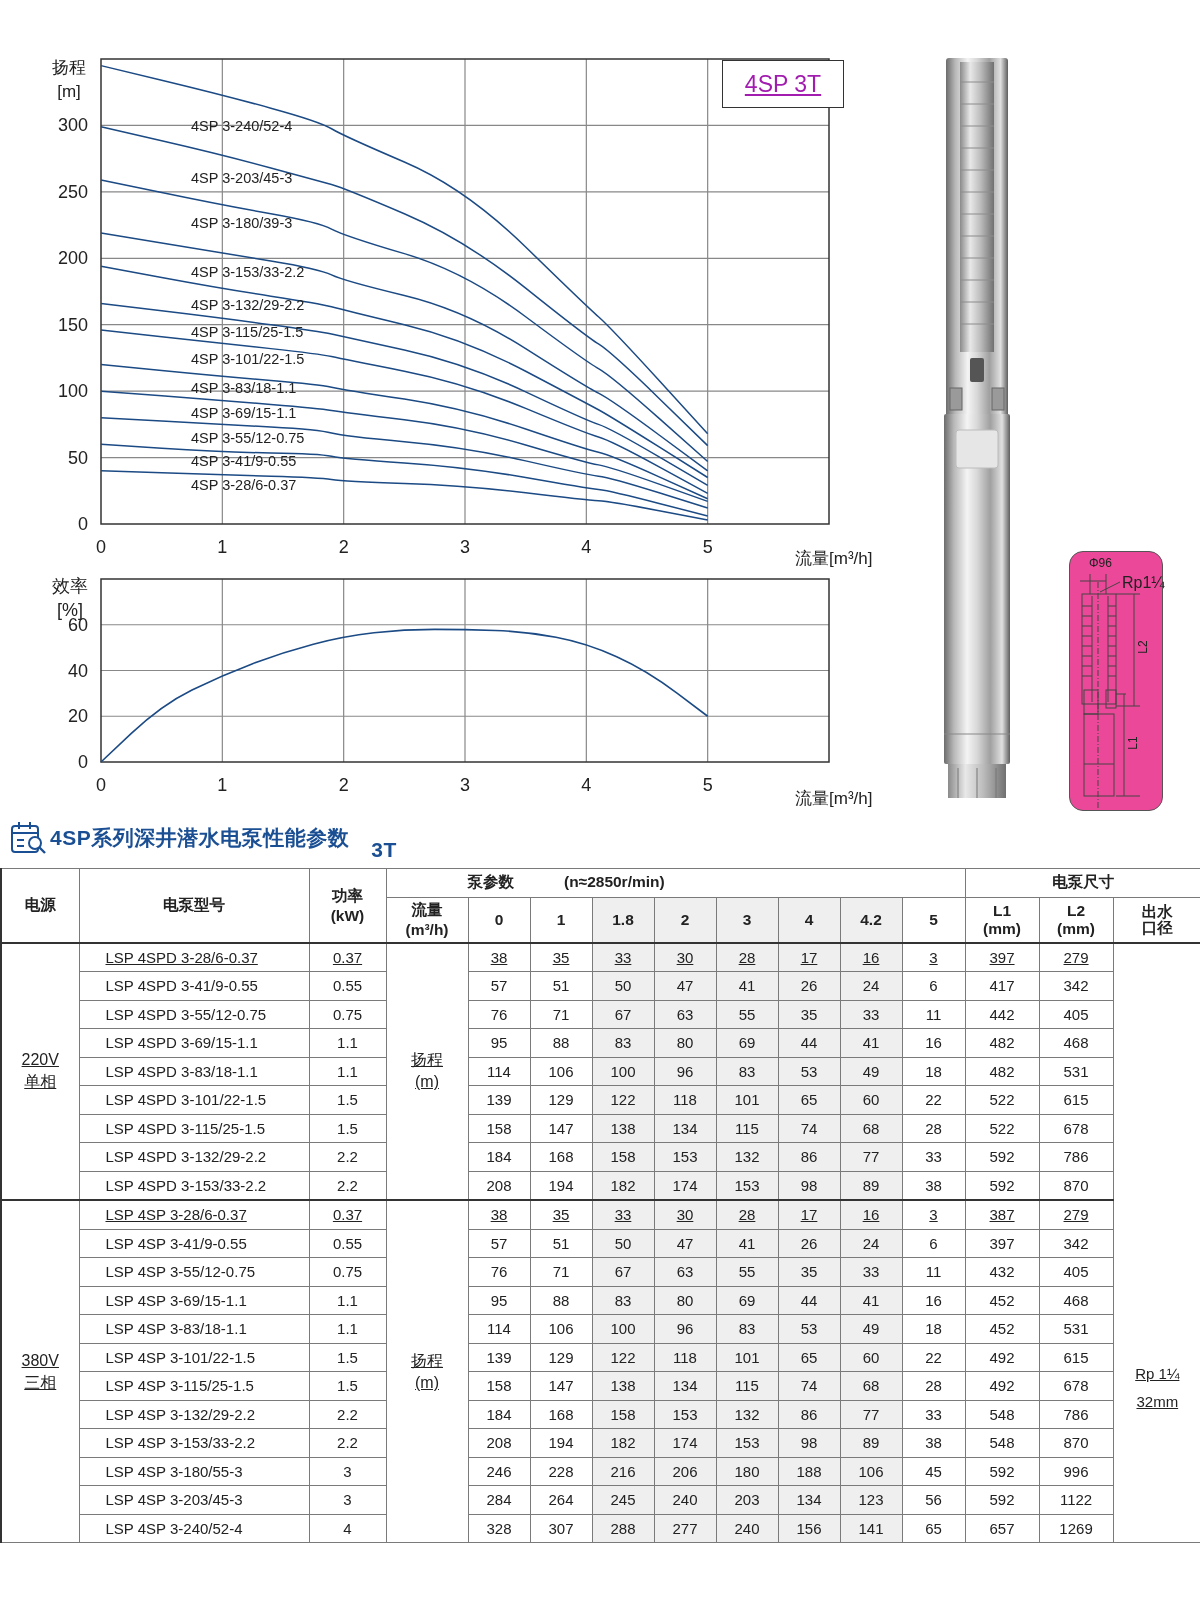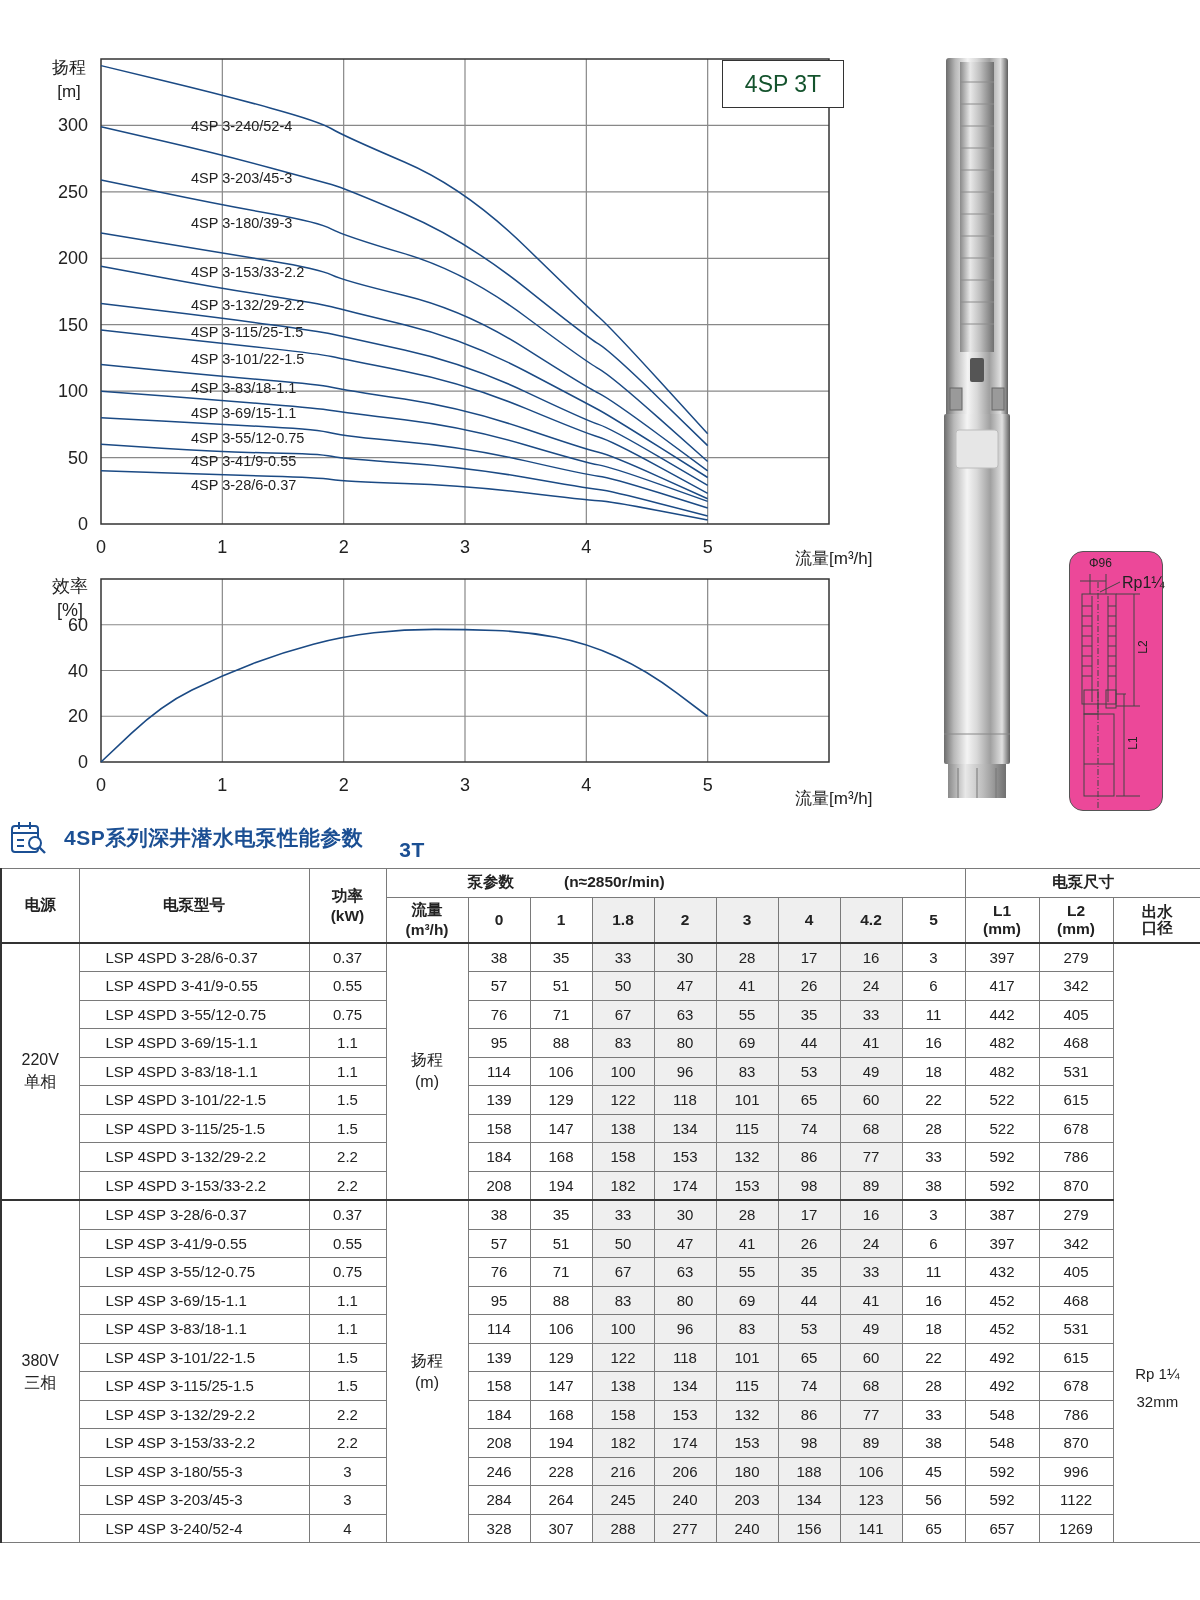--- a/index.html
+++ b/index.html
@@ -3,30 +3,30 @@
 <meta charset="utf-8">
 <style>
   html, body { margin:0; padding:0; background:#fff; }
   body { width:1200px; height:1600px; position:relative; overflow:hidden;
          font-family:"Liberation Sans","DejaVu Sans",sans-serif; color:#222; }
   .abs { position:absolute; }
   svg text { font-family:"Liberation Sans","DejaVu Sans",sans-serif; }
   .pump-photo { position:absolute; left:944px; top:54px; width:66px; height:756px; }
   .dim-box { position:absolute; left:1069px; top:551px; width:92px; height:258px;
              border:1.5px solid #555; border-radius:14px; background:#ec4899; }
-  .section-title { position:absolute; left:10px; top:820px; height:36px; display:flex; align-items:center; gap:14px; }
+  .section-title { position:absolute; left:10px; top:820px; height:36px; display:flex; align-items:center; }
   .section-title .txt { font-size:21px; font-weight:bold; color:#1b4f93; letter-spacing:0.5px; }
   .section-title .suffix { margin-left:22px;margin-top:24px; }
   table.spec { position:absolute; left:0; top:868px; width:1200px; border-collapse:collapse;
                table-layout:fixed; font-size:15px; }
   table.spec td, table.spec th { border:1px solid #7a7a7a; text-align:center; padding:0; height:27.5px; color:#222; font-weight:normal; }
   table.spec th { font-weight:bold; font-size:15.5px; }
   table.spec .shade { background:#efefef; }
   table.spec td.model { text-align:left; padding-left:26px; }
-  table.spec tr.grp-start td { border-top:2px solid #333; }
+  table.spec tr.grp-start td { border-top:2px solid #333;text-decoration:underline; }
   table.spec .outer-l { border-left:2px solid #333; }
   table.spec .outer-r { border-right:0; }
 </style>
 </head>
 <body>
 
 <svg class="abs" style="left:0;top:0" width="910" height="570">
   <g id="head-grid">
       <line x1="222.33333333333331" y1="59" x2="222.33333333333331" y2="524" stroke="#888888" stroke-width="1.2"></line>
       <line x1="343.66666666666663" y1="59" x2="343.66666666666663" y2="524" stroke="#888888" stroke-width="1.2"></line>
@@ -94,21 +94,21 @@
       <text x="343.66666666666663" y="553" text-anchor="middle" font-size="18" fill="#222">2</text>
       <text x="465" y="553" text-anchor="middle" font-size="18" fill="#222">3</text>
       <text x="586.3333333333333" y="553" text-anchor="middle" font-size="18" fill="#222">4</text>
       <text x="707.6666666666666" y="553" text-anchor="middle" font-size="18" fill="#222">5</text>
     </g>
 </svg>
 <div class="abs" style="left:52px;top:56px;font-size:17px;line-height:24px;text-align:center;">
   <div>扬程</div>
   <div>[m]</div>
 </div>
-<div class="abs" style="left:722px;top:60px;width:120px;height:46px;border:1.5px solid #333;background:#fff;display:flex;align-items:center;justify-content:center;font-size:23px;color:#14532d;">4SP 3T</div>
+<div class="abs" style="left:722px;top:60px;width:120px;height:46px;border:1.5px solid #333;background:#fff;display:flex;align-items:center;justify-content:center;font-size:23px;color:#a21caf;text-decoration:underline;">4SP 3T</div>
 <div class="abs" style="left:795px;top:547px;font-size:17px;">流量[m³/h]</div>
 
 <svg class="abs" style="left:0;top:570px" width="910" height="240">
   <g id="eff-grid">
       <line x1="222.33333333333331" y1="9" x2="222.33333333333331" y2="192" stroke="#888888" stroke-width="1.2"></line>
       <line x1="343.66666666666663" y1="9" x2="343.66666666666663" y2="192" stroke="#888888" stroke-width="1.2"></line>
       <line x1="465" y1="9" x2="465" y2="192" stroke="#888888" stroke-width="1.2"></line>
       <line x1="586.3333333333333" y1="9" x2="586.3333333333333" y2="192" stroke="#888888" stroke-width="1.2"></line>
       <line x1="707.6666666666666" y1="9" x2="707.6666666666666" y2="192" stroke="#888888" stroke-width="1.2"></line>
       <line x1="101" y1="146.25" x2="829" y2="146.25" stroke="#888888" stroke-width="1.2"></line>

